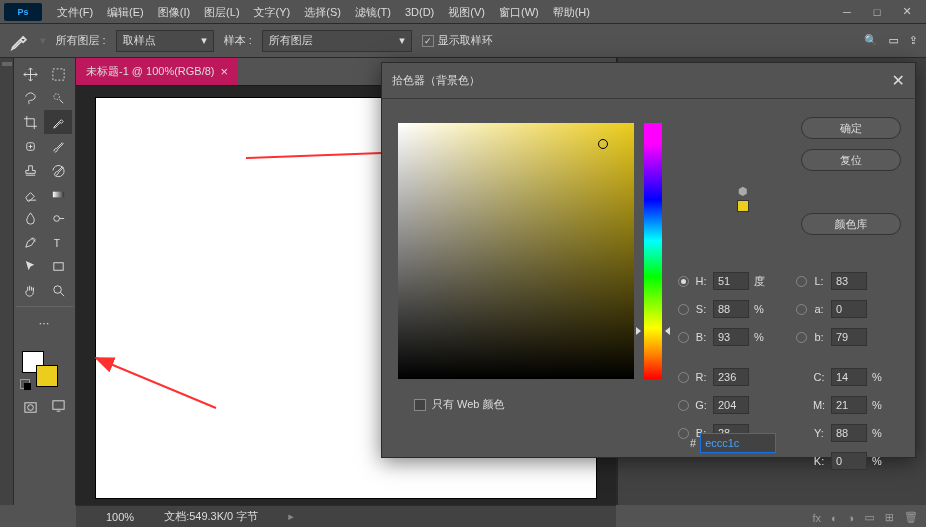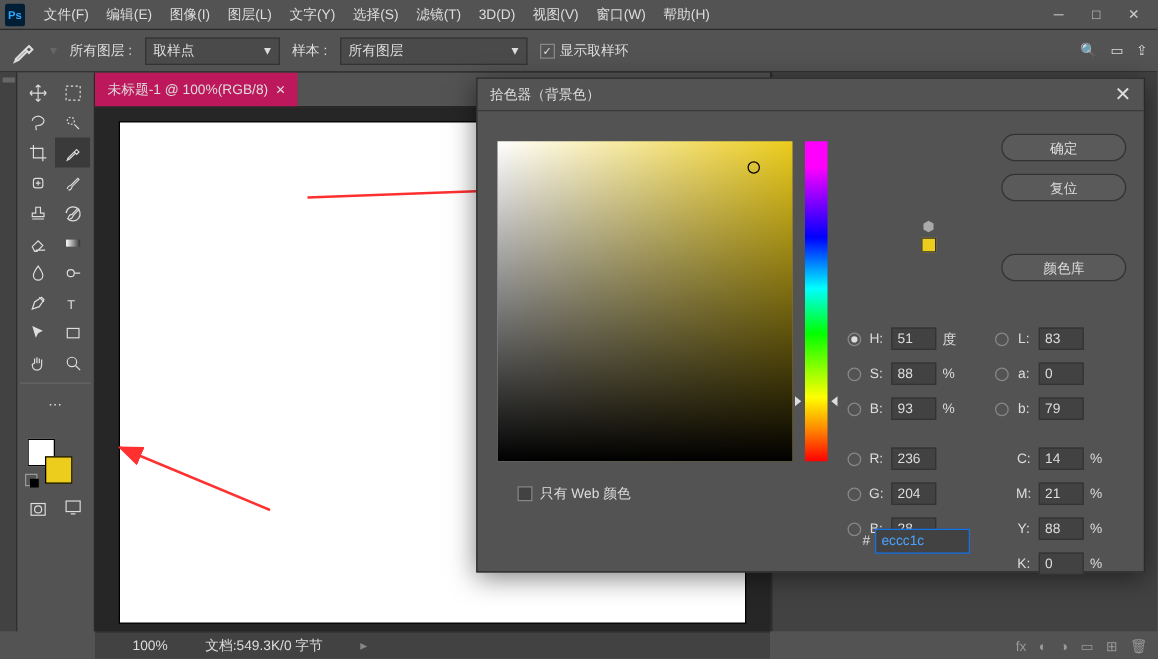--- a/index.html
+++ b/index.html
@@ -1,18 +1,18 @@
 <!DOCTYPE html>
 <html><head>
 <meta charset="utf-8">
 <style>
 *{margin:0;padding:0;box-sizing:border-box;font-family:"Microsoft YaHei",sans-serif;font-size:11px;color:#ddd;user-select:none}
 body{background:#535353;width:926px;height:527px;overflow:hidden;position:relative}
 .menubar{height:24px;background:#535353;display:flex;align-items:center;padding:0 4px;border-bottom:1px solid #2a2a2a}
-.ps-icon{width:16px;height:18px;background:#001e36;color:#31a8ff;font-weight:bold;font-size:9px;display:flex;align-items:center;justify-content:center;margin-right:8px;border-radius:2px}
+.ps-icon{width:38px;height:18px;background:#001e36;color:#31a8ff;font-weight:bold;font-size:9px;display:flex;align-items:center;justify-content:center;margin-right:8px;border-radius:2px}
 .menu-item{padding:0 7px;line-height:24px;cursor:pointer}
 .window-controls{margin-left:auto;display:flex}
 .window-btn{width:30px;height:22px;display:flex;align-items:center;justify-content:center;color:#ccc}
 .options-bar{height:34px;background:#535353;display:flex;align-items:center;padding:0 8px;border-bottom:1px solid #2a2a2a;gap:10px}
 .tool-icon-sm{width:22px;height:22px;display:flex;align-items:center;justify-content:center}
 .dropdown{height:22px;background:#4a4a4a;border:1px solid #333;display:flex;align-items:center;padding:0 6px;gap:6px}
 .dropdown .arrow{margin-left:auto}
 .checkbox-wrap{display:flex;align-items:center;gap:4px}
 .checkbox{width:12px;height:12px;border:1px solid #888;display:flex;align-items:center;justify-content:center;font-size:9px}
 .main-area{display:flex;height:calc(100% - 58px - 22px)}
@@ -29,21 +29,21 @@
 .canvas-area{flex:1;background:#262626;position:relative;overflow:hidden}
 .doc-tab{height:28px;background:#535353;display:flex;align-items:center;border-bottom:1px solid #1a1a1a}
 .tab{height:100%;padding:0 10px;display:flex;align-items:center;gap:6px;background:#be185d;font-size:11px}
 .tab-close{cursor:pointer;font-size:13px}
 .canvas{position:absolute;left:20px;top:40px;width:500px;height:400px;background:#fff;box-shadow:0 0 0 1px #000}
 .arrow-annot{position:absolute;pointer-events:none}
 .right-panel{width:310px;background:#424242;border-left:1px solid #2a2a2a}
 .status-bar{height:22px;background:#424242;border-top:1px solid #2a2a2a;display:flex;align-items:center;padding:0 30px;gap:30px;font-size:10px;position:absolute;bottom:0;left:76px;right:310px}
 .status-icons{position:absolute;bottom:3px;right:8px;display:flex;gap:10px;align-items:center}
 .picker-dialog{position:absolute;left:381px;top:62px;width:535px;height:396px;background:#535353;border:1px solid #2a2a2a;box-shadow:0 4px 20px rgba(0,0,0,0.5);z-index:100}
-.picker-title{height:26px;display:flex;align-items:center;padding:0 10px;border-bottom:1px solid #3a3a3a;color:#fff}
+.picker-title{height:36px;display:flex;align-items:center;padding:0 10px;border-bottom:1px solid #3a3a3a;color:#fff}
 .picker-close{margin-left:auto;font-size:16px;cursor:pointer}
 .picker-body{padding:24px 16px;display:flex;gap:10px;position:relative;height:calc(100% - 26px)}
 .color-field{width:236px;height:256px;position:relative;background:linear-gradient(to top,#000,transparent),linear-gradient(to right,#fff,#eccc1c)}
 .color-field .cursor{position:absolute;width:10px;height:10px;border:1px solid #000;border-radius:50%;right:26px;top:16px}
 .hue-strip{width:18px;height:256px;background:linear-gradient(to bottom,#f0f,#f0f 8%,#00f 30%,#0ff 46%,#0f0 60%,#ff0 80%,#f80 90%,#f00)}
 .hue-slider{position:absolute;left:-6px;width:30px;height:6px;top:204px}
 .hue-slider:before,.hue-slider:after{content:"";position:absolute;width:0;height:0;border-top:4px solid transparent;border-bottom:4px solid transparent}
 .hue-slider:before{left:-2px;border-left:5px solid #ddd}
 .hue-slider:after{right:-2px;border-right:5px solid #ddd}
 .swatch-col{display:flex;flex-direction:column;align-items:flex-start;gap:4px;width:60px}
@@ -91,21 +91,21 @@
 </div>
 
 <div class="options-bar">
   <div class="tool-icon-sm">
     <svg viewBox="0 0 16 16" fill="none" stroke="#ddd" stroke-width="1.2">
         <path d="M3 13l6-6m2-2l2 2-2 2-2-2z M9 7l-5 5-1 2 2-1 5-5"></path>
       </svg>
   </div>
   <span style="color:#666">▾</span>
   <span>所有图层 :</span>
-  <div class="dropdown" style="width:108px">
+  <div class="dropdown" style="width:98px">
     <span>取样点</span>
       <span class="arrow">▾</span>
   </div>
   <span>样本 :</span>
   <div class="dropdown" style="width:150px">
     <span>所有图层</span>
       <span class="arrow">▾</span>
   </div>
   <div class="checkbox-wrap">
     <div class="checkbox">✓</div>

